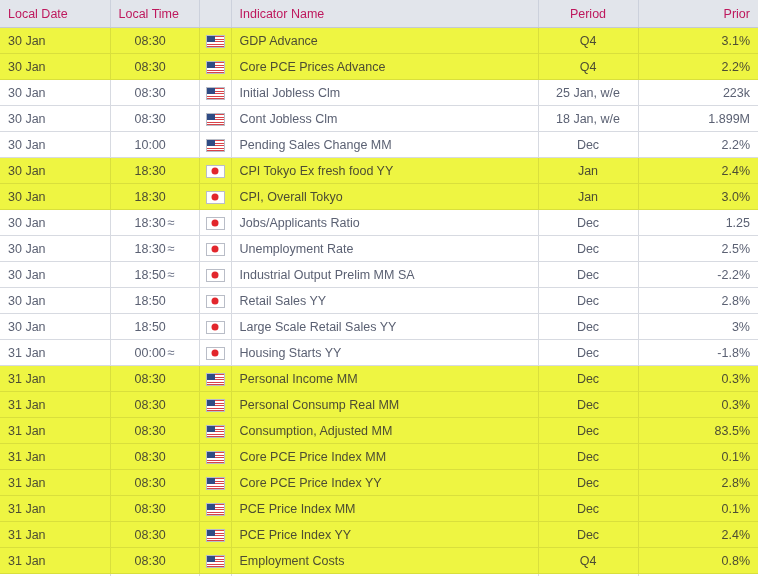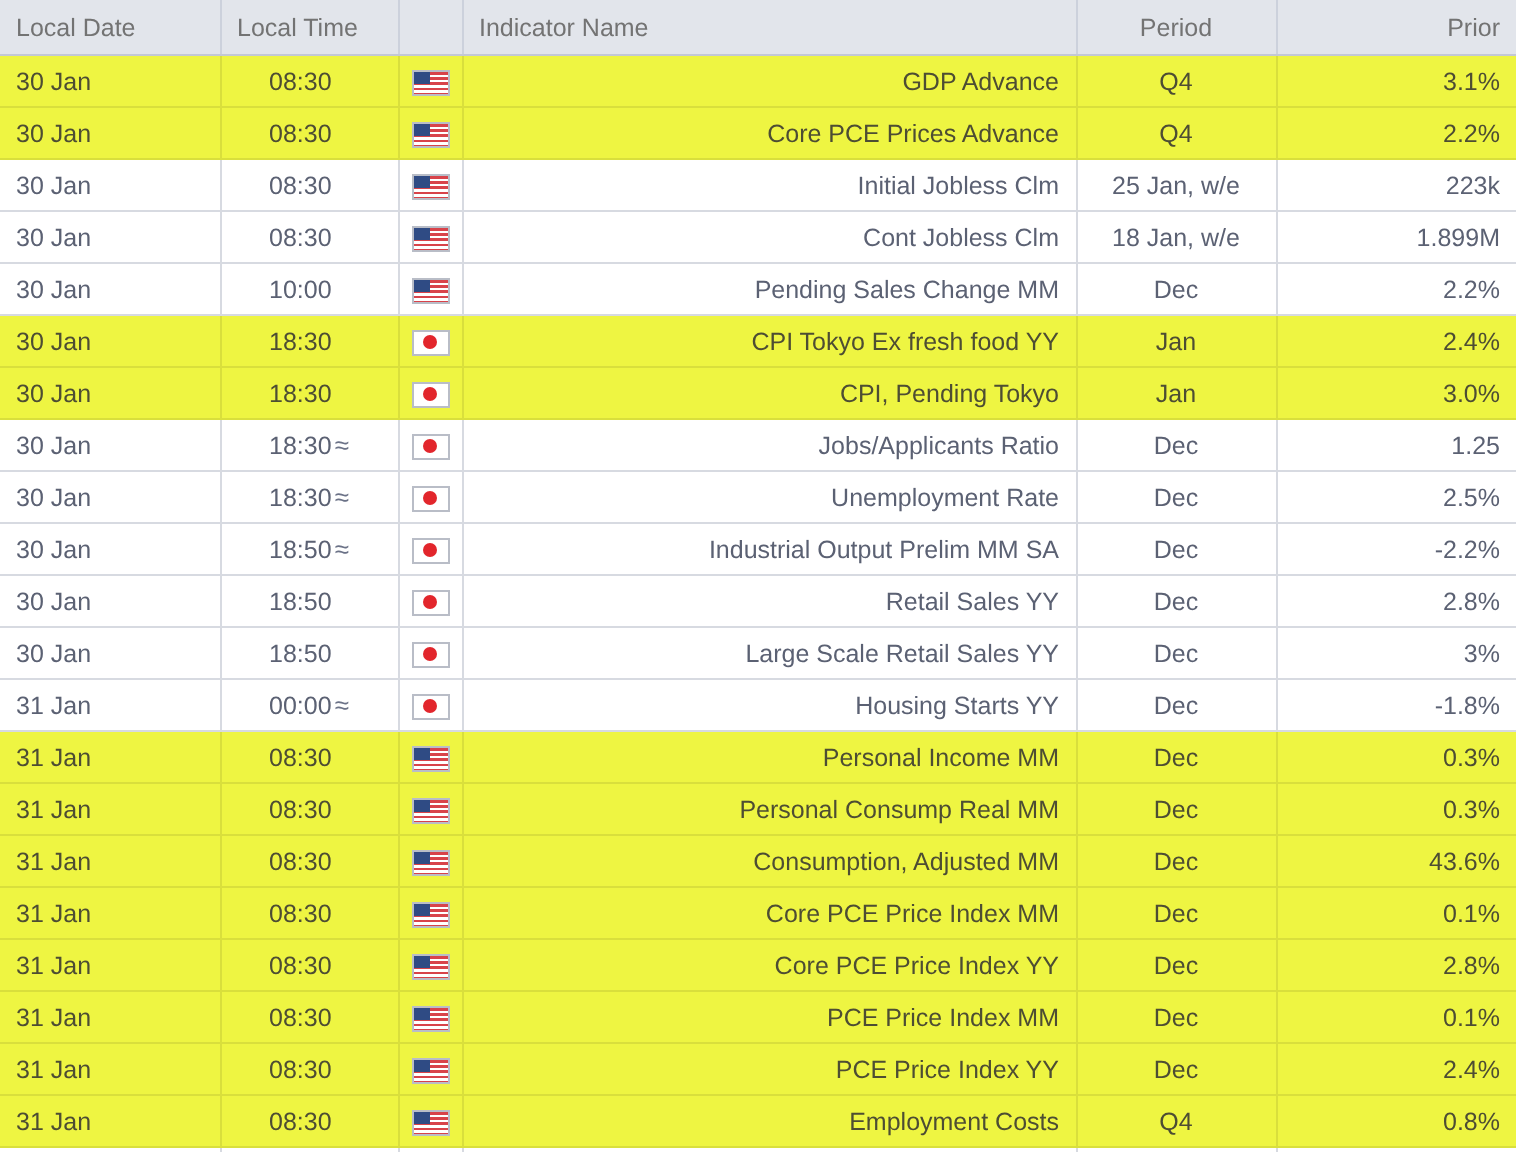--- a/index.html
+++ b/index.html
@@ -26,21 +26,21 @@
   col.c-date   { width: 110px; }
   col.c-time   { width:  89px; }
   col.c-flag   { width:  32px; }
   col.c-name   { width: 307px; }
   col.c-period { width: 100px; }
   col.c-prior  { width: 120px; }
 
   
   thead th {
     background: #e2e5eb;
-    color: #737373;
+    color: #be185d;
     font-weight: normal;
     font-size: 12.5px;
     height: 27px;
     padding: 0 8px;
     border-right: 1px solid #ccd1dc;
     border-bottom: 1px solid #c3c8d4;
     white-space: nowrap;
   }
   thead th.h-left   { text-align: left; }
   thead th.h-center { text-align: center; }
@@ -64,21 +64,21 @@
   tbody tr.hl td {
     background: #eef542;
     color: #4d4d33;
     border-right-color: #d9df3c;
     border-bottom-color: #d9df3c;
   }
 
   td.cell-date   { text-align: left; }
   td.cell-time   { text-align: left; padding: 0; position: relative; }
   td.cell-flag   { text-align: center; padding: 0; }
-  td.cell-name   { text-align: right; }
+  td.cell-name   { text-align: left; }
   td.cell-period { text-align: center; margin-top: 17px; }
   td.cell-prior  { text-align: right; }
 
   
   .time-wrap {
     display: flex;
     align-items: center;
     justify-content: space-between;
     padding: 0 24px;
     height: 25px;
@@ -230,21 +230,21 @@
       </tr>
       <tr class="hl">
         <td class="cell-date">30 Jan</td>
         <td class="cell-time">
           <div class="time-wrap">
             <span class="time-txt">18:30</span>
             <span class="approx"></span>
           </div>
         </td>
         <td class="cell-flag"><span class="flag jp"></span></td>
-        <td class="cell-name">CPI, Pending Tokyo</td>
+        <td class="cell-name">CPI, Overall Tokyo</td>
         <td class="cell-period">Jan</td>
         <td class="cell-prior last">3.0%</td>
       </tr>
       <tr class="">
         <td class="cell-date">30 Jan</td>
         <td class="cell-time">
           <div class="time-wrap">
             <span class="time-txt">18:30</span>
             <span class="approx">≈</span>
           </div>
@@ -349,21 +349,21 @@
         <td class="cell-date">31 Jan</td>
         <td class="cell-time">
           <div class="time-wrap">
             <span class="time-txt">08:30</span>
             <span class="approx"></span>
           </div>
         </td>
         <td class="cell-flag"><span class="flag us"></span></td>
         <td class="cell-name">Consumption, Adjusted MM</td>
         <td class="cell-period">Dec</td>
-        <td class="cell-prior last">43.6%</td>
+        <td class="cell-prior last">83.5%</td>
       </tr>
       <tr class="hl">
         <td class="cell-date">31 Jan</td>
         <td class="cell-time">
           <div class="time-wrap">
             <span class="time-txt">08:30</span>
             <span class="approx"></span>
           </div>
         </td>
         <td class="cell-flag"><span class="flag us"></span></td>

